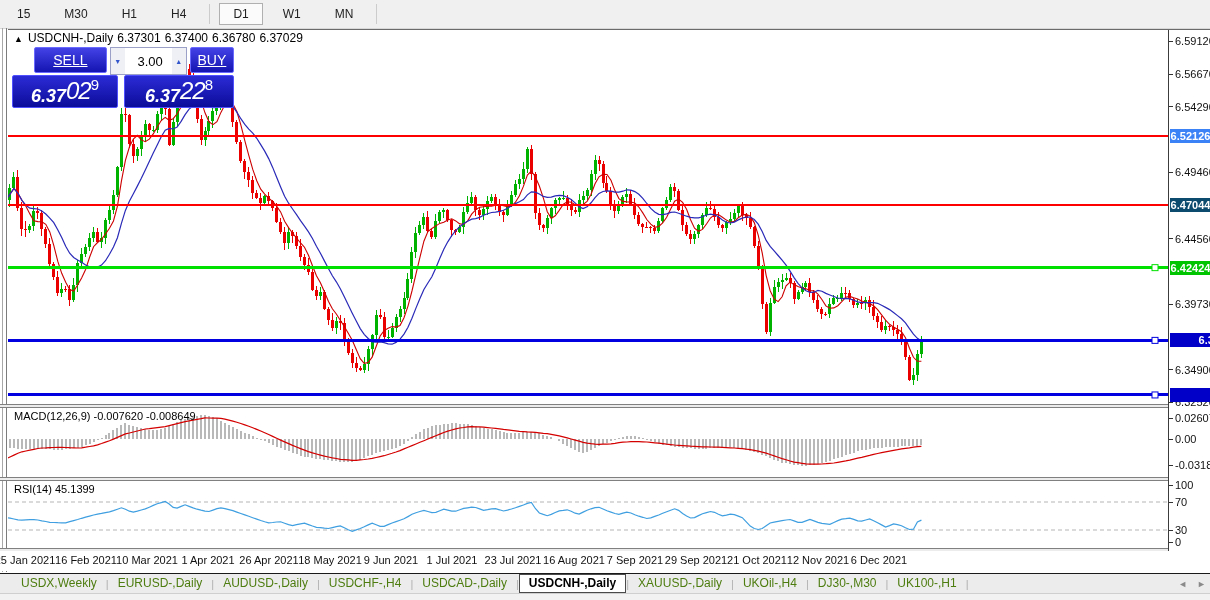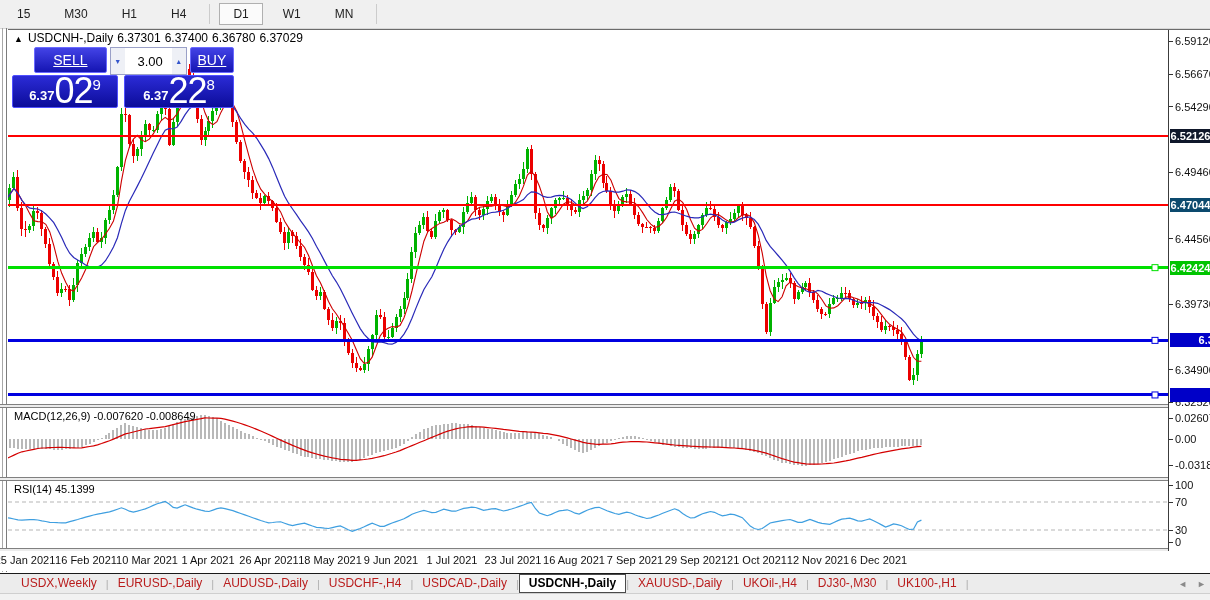--- a/index.html
+++ b/index.html
@@ -45,31 +45,31 @@
   #vol-box{display:flex;height:26px;margin-left:3px;margin-right:0;border:1px solid #9aa0c8;background:#fff;}
   .spin-btn{width:14px;background:linear-gradient(#f8f8f8,#dcdcе8);border:0;color:#3355cc;font-size:7px;
             display:flex;align-items:center;justify-content:center;cursor:pointer;background:#eef0f6;}
   #vol-input{width:36px;border:0;outline:none;font-size:13px;text-align:right;padding-right:9px;
              font-family:"Liberation Sans",sans-serif;color:#000;}
   #tp-row2{display:flex;margin-top:2px;height:33px;}
   .price-box{background:linear-gradient(#2b2bd6,#0c0c9a);border:1px solid #5050ff;border-radius:2px;
              color:#fff;display:flex;align-items:flex-end;justify-content:center;padding-bottom:1px;cursor:pointer;}
   #sell-price-box{width:104px;}
   #buy-price-box{width:108px;margin-left:6px;}
-  .pp{font-size:13px;font-weight:bold;line-height:20px;}
-  .pb{font-size:36px;line-height:30px;letter-spacing:-1px;}
+  .pp{font-size:18px;font-weight:bold;line-height:20px;font-style:italic;}
+  .pb{font-size:24px;line-height:30px;letter-spacing:-1px;font-style:italic;}
   .ps{font-size:15px;line-height:13px;align-self:flex-start;margin-top:2px;}
   
   #date-strip{position:absolute;left:0;top:551px;width:1210px;height:20px;background:#fff;}
   .date-label{position:absolute;top:3px;font-size:11px;color:#111;transform:translateX(-50%);white-space:nowrap;}
   
   #tabbar-line{position:absolute;left:0;top:573px;width:1210px;height:1px;background:#1a1a1a;}
   #tabbar{position:absolute;left:0;top:574px;width:1210px;height:19px;background:#ececec;display:flex;align-items:center;}
   #tab-list{display:flex;align-items:center;height:100%;padding-left:12px;}
-  .tab{font-size:12px;color:#b91c1c;padding:1px 9px;white-space:nowrap;cursor:pointer;height:15px;line-height:15px;}
+  .tab{font-size:12px;color:#4d7c0f;padding:1px 9px;white-space:nowrap;cursor:pointer;height:15px;line-height:15px;}
   .tab.active{background:#fff;border:1px solid #4a4a4a;font-weight:bold;color:#000;}
   .tab-sep{color:#b0b0b0;font-size:11px;}
   #tab-arrows{position:absolute;right:4px;top:0;height:19px;display:flex;align-items:center;gap:10px;}
   .tab-arrow{font-size:9px;color:#8a8a8a;cursor:pointer;}
   #tabbar-bottom{position:absolute;left:0;top:593px;width:1210px;height:7px;background:#f2f2f2;border-top:1px solid #cfcfcf;}
 </style>
 </head>
 <body>
 
 <div id="app">
@@ -870,21 +870,21 @@
       <div class="px-dash" style="top:141.67367706919902px;"></div>
       <div class="px-tick" style="top:136.17367706919902px;">6.49460</div>
       <div class="px-dash" style="top:208.15943012211676px;"></div>
       <div class="px-tick" style="top:202.65943012211676px;">6.44560</div>
       <div class="px-dash" style="top:273.69538670284857px;"></div>
       <div class="px-tick" style="top:268.19538670284857px;">6.39730</div>
       <div class="px-dash" style="top:339.2313432835816px;"></div>
       <div class="px-tick" style="top:333.7313432835816px;">6.34900</div>
       <div class="px-dash" style="top:371.5244233378563px;"></div>
       <div class="px-tick" style="top:366.0244233378563px;">6.32520</div>
-      <div class="px-badge" style="top:99px;background:#0f172a;">6.52126</div>
+      <div class="px-badge" style="top:99px;background:#3b82f6;">6.52126</div>
       <div class="px-badge" style="top:167.95522388059683px;background:#0c4a6e;">6.47044</div>
       <div class="px-badge" style="top:230.6417910447757px;background:#00C400;">6.42424</div>
       <div class="px-badge" style="top:303.3826322930795px;background:#0000C8;padding-left:28px;">6.37063</div>
       <div class="px-badge" style="top:357.95522388059726px;background:#0000C8;padding-left:44px;">6.33041</div>
       <div class="px-dash" style="top:388px;"></div>
       <div class="ind-tick" style="top:382px;">0.02607</div>
       <div class="px-dash" style="top:409px;"></div>
       <div class="ind-tick" style="top:403px;">0.00</div>
       <div class="px-dash" style="top:435px;"></div>
       <div class="ind-tick" style="top:429px;">-0.03187</div>

